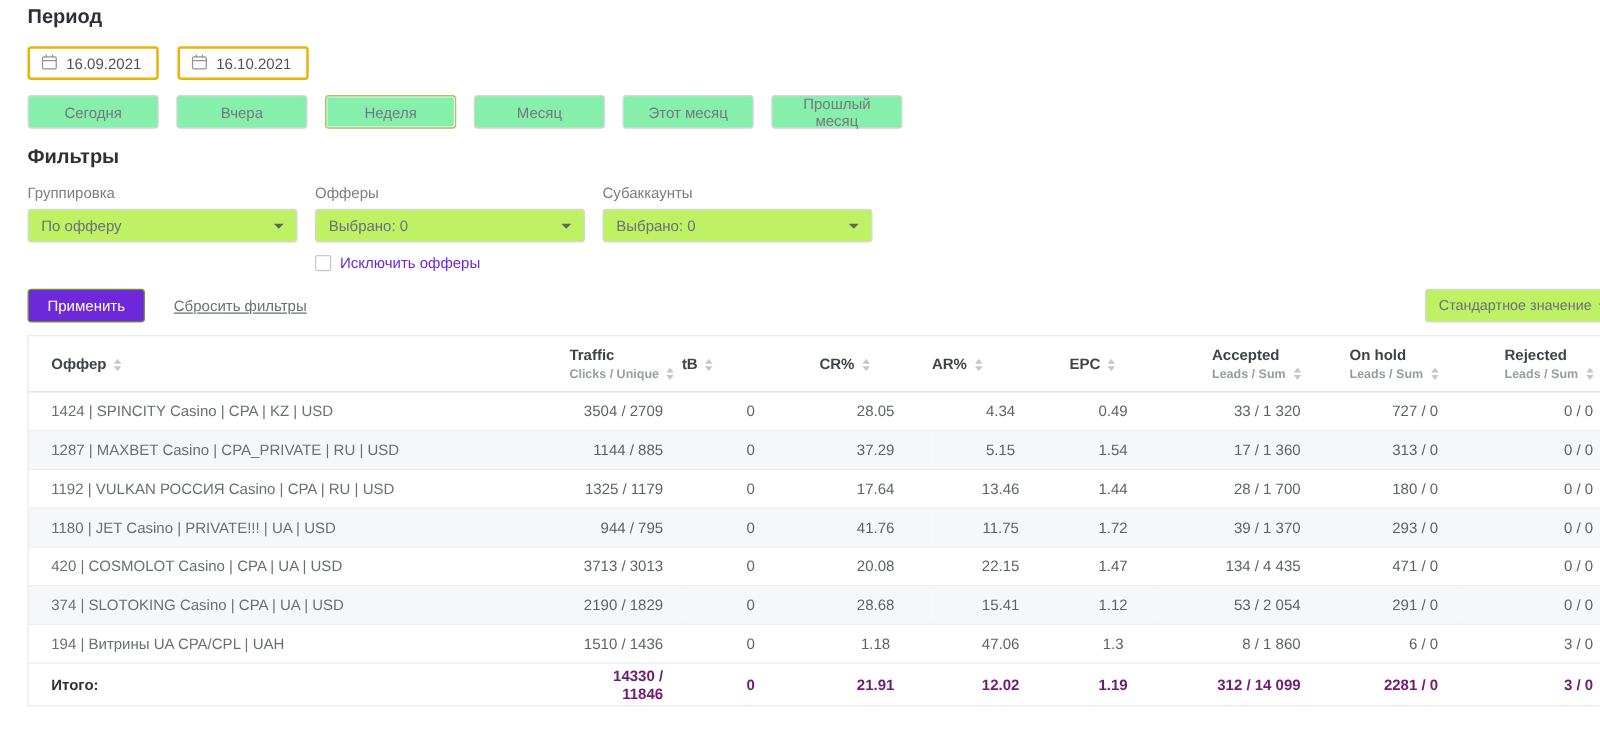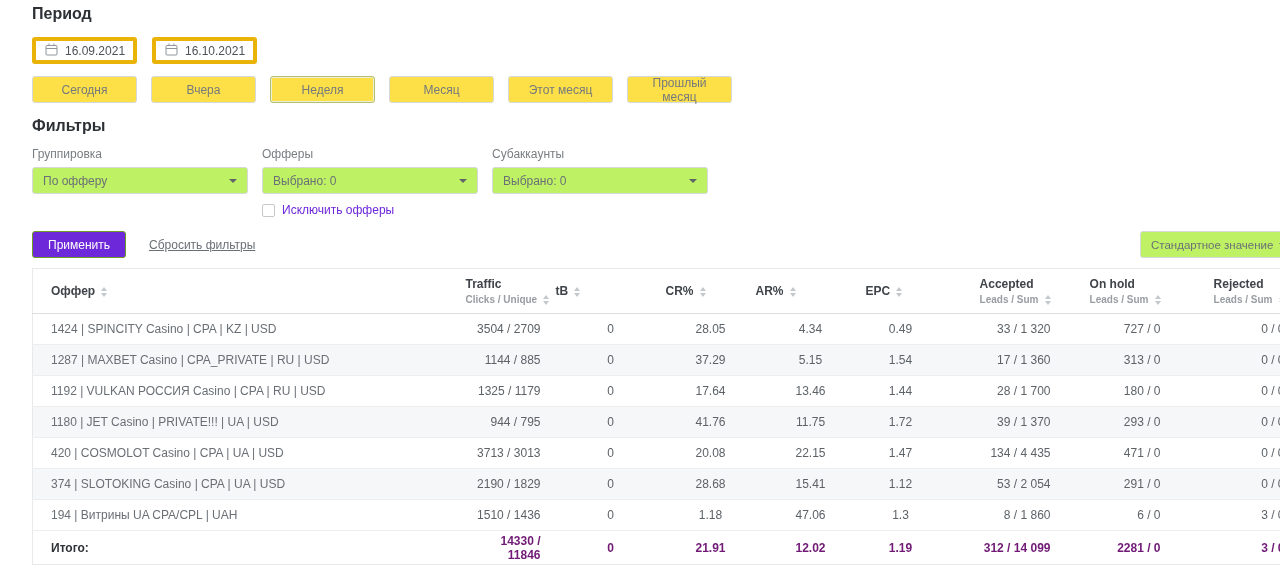--- a/index.html
+++ b/index.html
@@ -1,32 +1,32 @@
 <!DOCTYPE html>
 <html lang="ru"><head>
 <meta charset="utf-8">
 <style>
   * { box-sizing: border-box; }
   html,body { margin:0; padding:0; background:#fff; }
   body { font-family:"Liberation Sans", sans-serif; }
   .page { position:relative; width:1280px; height:583px; overflow:hidden; background:#fff; }
-  .content { padding:5px 0 0 32px; }
+  .content { padding:5px 0 0 22px; }
 
   .section-title { font-size:16px; font-weight:700; color:#2d3136; margin:0; line-height:18px; }
   .section-title.filters { margin-top:14px; }
 
   
   .date-row { display:flex; gap:15px; margin-top:14px; }
-  .date-input { width:105px; height:27px; border:4px solid #eab308; border-radius:3px;
+  .date-input { width:105px; height:27px; border:2px solid #eab308; border-radius:3px;
     display:flex; align-items:center; gap:7px; padding:0 9px; font-size:12px; color:#4d5257;
     background:#fff; cursor:pointer; }
 
   
   .period-row { display:flex; gap:14px; margin-top:12px; }
-  .pbtn { width:105px; height:27px; border:1px solid #d5d8da; border-radius:3px; background:#fde047;
+  .pbtn { width:105px; height:27px; border:1px solid #d5d8da; border-radius:3px; background:#86efac;
     font-family:inherit; font-size:12px; color:#75797d; display:flex; align-items:center;
     justify-content:center; cursor:pointer; }
   .pbtn.active { border-color:#b3bf6e; box-shadow: inset 0 0 0 1px #ecefda; }
 
   
   .filters-row { display:flex; gap:14px; margin-top:12px; }
   .filter-group { width:216px; }
   .filter-label { font-size:12px; color:#797e83; line-height:14px; }
   .select { margin-top:6px; height:27px; border:1px solid #d5d8da; border-radius:3px; background:#bef264;
     display:flex; align-items:center; justify-content:space-between; padding:0 10px;

